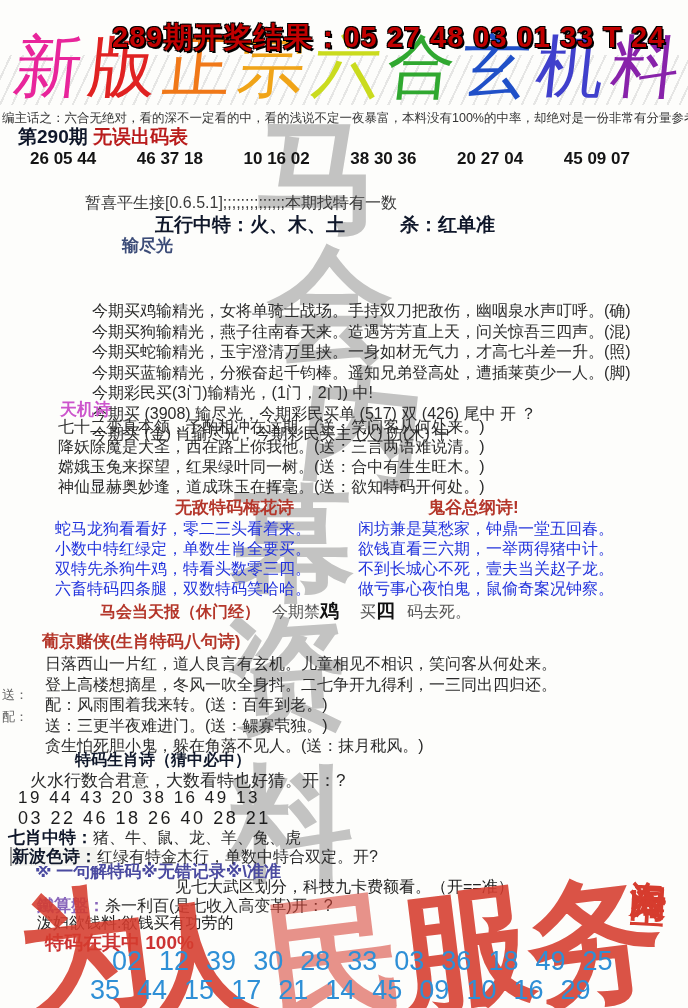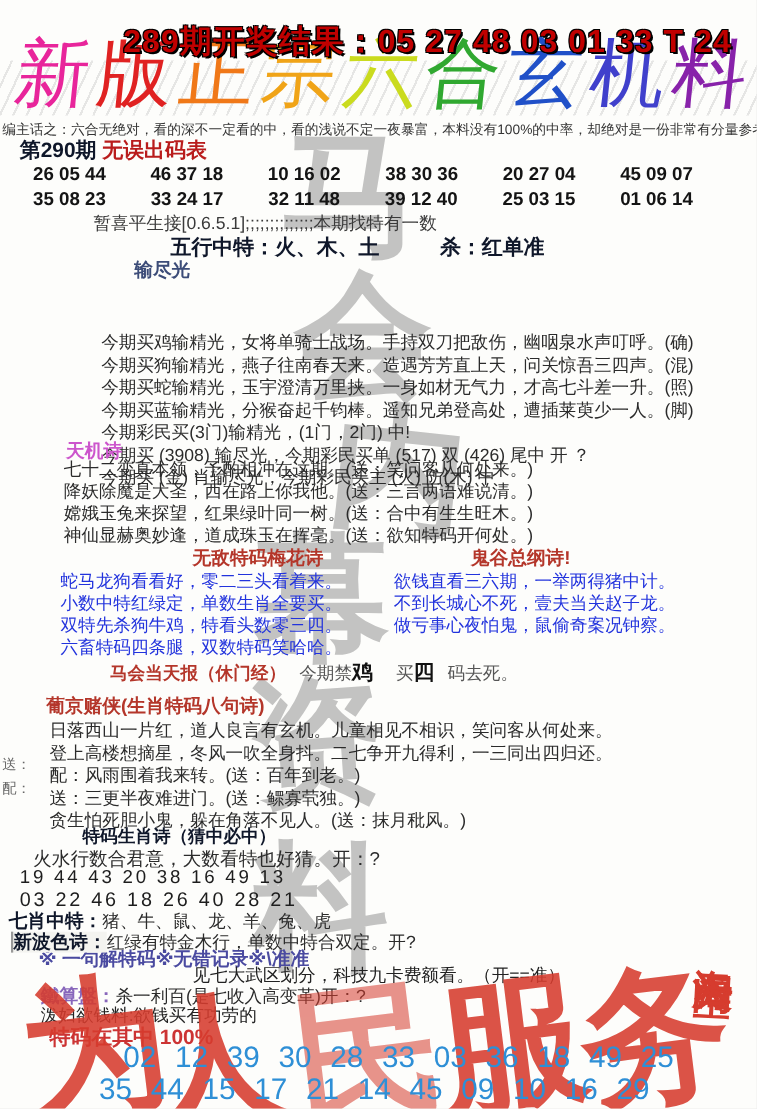--- a/index.html
+++ b/index.html
@@ -138,43 +138,35 @@
   <div id="period-header" class="line"><b class="red">第290期</b> <b class="green">无误出码表</b></div>
 
   <div id="code-row-1" class="code-row">
       <span>26 05 44</span>
       <span>46 37 18</span>
       <span>10 16 02</span>
       <span>38 30 36</span>
       <span>20 27 04</span>
       <span>45 09 07</span>
     </div>
-  <div id="code-row-2" class="code-row">
-      <span>35 08 23</span>
-      <span>33 24 17</span>
-      <span>32 11 48</span>
-      <span>39 12 40</span>
-      <span>25 03 15</span>
-      <span>01 06 14</span>
-    </div>
 
   <div id="hint-line" class="line">暂喜平生接[0.6.5.1];;;;;;;;;;;;;;本期找特有一数</div>
 
   <div id="wuxing-line" class="line red"><span>五行中特：</span><span>火、木、土</span><span id="kill-part"><span>杀：</span><span>红单准</span></span></div>
 
   <div id="shujinguang-header" class="line navy">输尽光</div>
   <div id="shujinguang-lines" class="poem-list"><span>今期买鸡输精光，女将单骑士战场。手持双刀把敌伤，幽咽泉水声叮呼。(确)</span><span>今期买狗输精光，燕子往南春天来。造遇芳芳直上天，问关惊吾三四声。(混)</span><span>今期买蛇输精光，玉宇澄清万里挟。一身如材无气力，才高七斗差一升。(照)</span><span>今期买蓝输精光，分猴奋起千钧棒。遥知兄弟登高处，遭插莱萸少一人。(脚)</span><span>今期彩民买(3门)输精光，(1门，2门) 中!</span><span>今期买 (3908) 输尽光，今期彩民买单 (517) 双 (426) 尾中 开 ？</span><span>今期买 (金) 肖输尽光，今期彩民买主 (火) 防(木) 中</span></div>
 
   <div id="tianji-header" class="line magenta">天机诗</div>
   <div id="tianji-lines" class="poem-list"><span>七十二变真本领，予酌相冲在这期。(送：笑问客从何处来。)</span><span>降妖除魔是大圣，西在路上你我他。(送：三言两语难说清。)</span><span>嫦娥玉兔来探望，红果绿叶同一树。(送：合中有生生旺木。)</span><span>神仙显赫奥妙逢，道成珠玉在挥毫。(送：欲知特码开何处。)</span></div>
 
   <div id="meihua-left-header" class="line darkred">无敌特码梅花诗</div>
   <div id="meihua-right-header" class="line darkred">鬼谷总纲诗!</div>
   <div id="meihua-left" class="poem-list blue"><span>蛇马龙狗看看好，零二三头看着来。</span><span>小数中特红绿定，单数生肖全要买。</span><span>双特先杀狗牛鸡，特看头数零三四。</span><span>六畜特码四条腿，双数特码笑哈哈。</span></div>
-  <div id="meihua-right" class="poem-list blue"><span>欲钱直看三六期，一举两得猪中计。</span><span>不到长城心不死，壹夫当关赵子龙。</span><span>做亏事心夜怕鬼，鼠偷奇案况钟察。</span></div>
+  <div id="meihua-right" class="poem-list blue"><span>闲坊兼是莫愁家，钟鼎一堂五回春。</span><span>欲钱直看三六期，一举两得猪中计。</span><span>不到长城心不死，壹夫当关赵子龙。</span><span>做亏事心夜怕鬼，鼠偷奇案况钟察。</span></div>
 
   <div id="mahui-line" class="line"><b class="darkred">马会当天报（休门经）</b><span class="gray">今期禁</span><span class="big">鸡</span><span class="gray">  买</span><span class="big">四</span><span class="gray">码去死。</span></div>
 
   <div id="pujing-header" class="line darkred">葡京赌侠(生肖特码八句诗)</div>
   <div id="margin-notes" class="line"><span>送：</span><span>配：</span></div>
   <div id="pujing-lines" class="poem-list"><span>日落西山一片红，道人良言有玄机。儿童相见不相识，笑问客从何处来。</span><span>登上高楼想摘星，冬风一吹全身抖。二七争开九得利，一三同出四归还。</span><span>配：风雨围着我来转。(送：百年到老。)</span><span>送：三更半夜难进门。(送：鳏寡茕独。)</span><span>贪生怕死胆小鬼，躲在角落不见人。(送：抹月秕风。)</span></div>
 
   <div id="shengxiao-header" class="line red">特码生肖诗（猜中必中）</div>
   <div id="huoshui-line" class="line">火水行数合君意，大数看特也好猜。开：?</div>
   <div id="sx-row-1" class="line">19 44 43 20 38 16 49 13</div>

